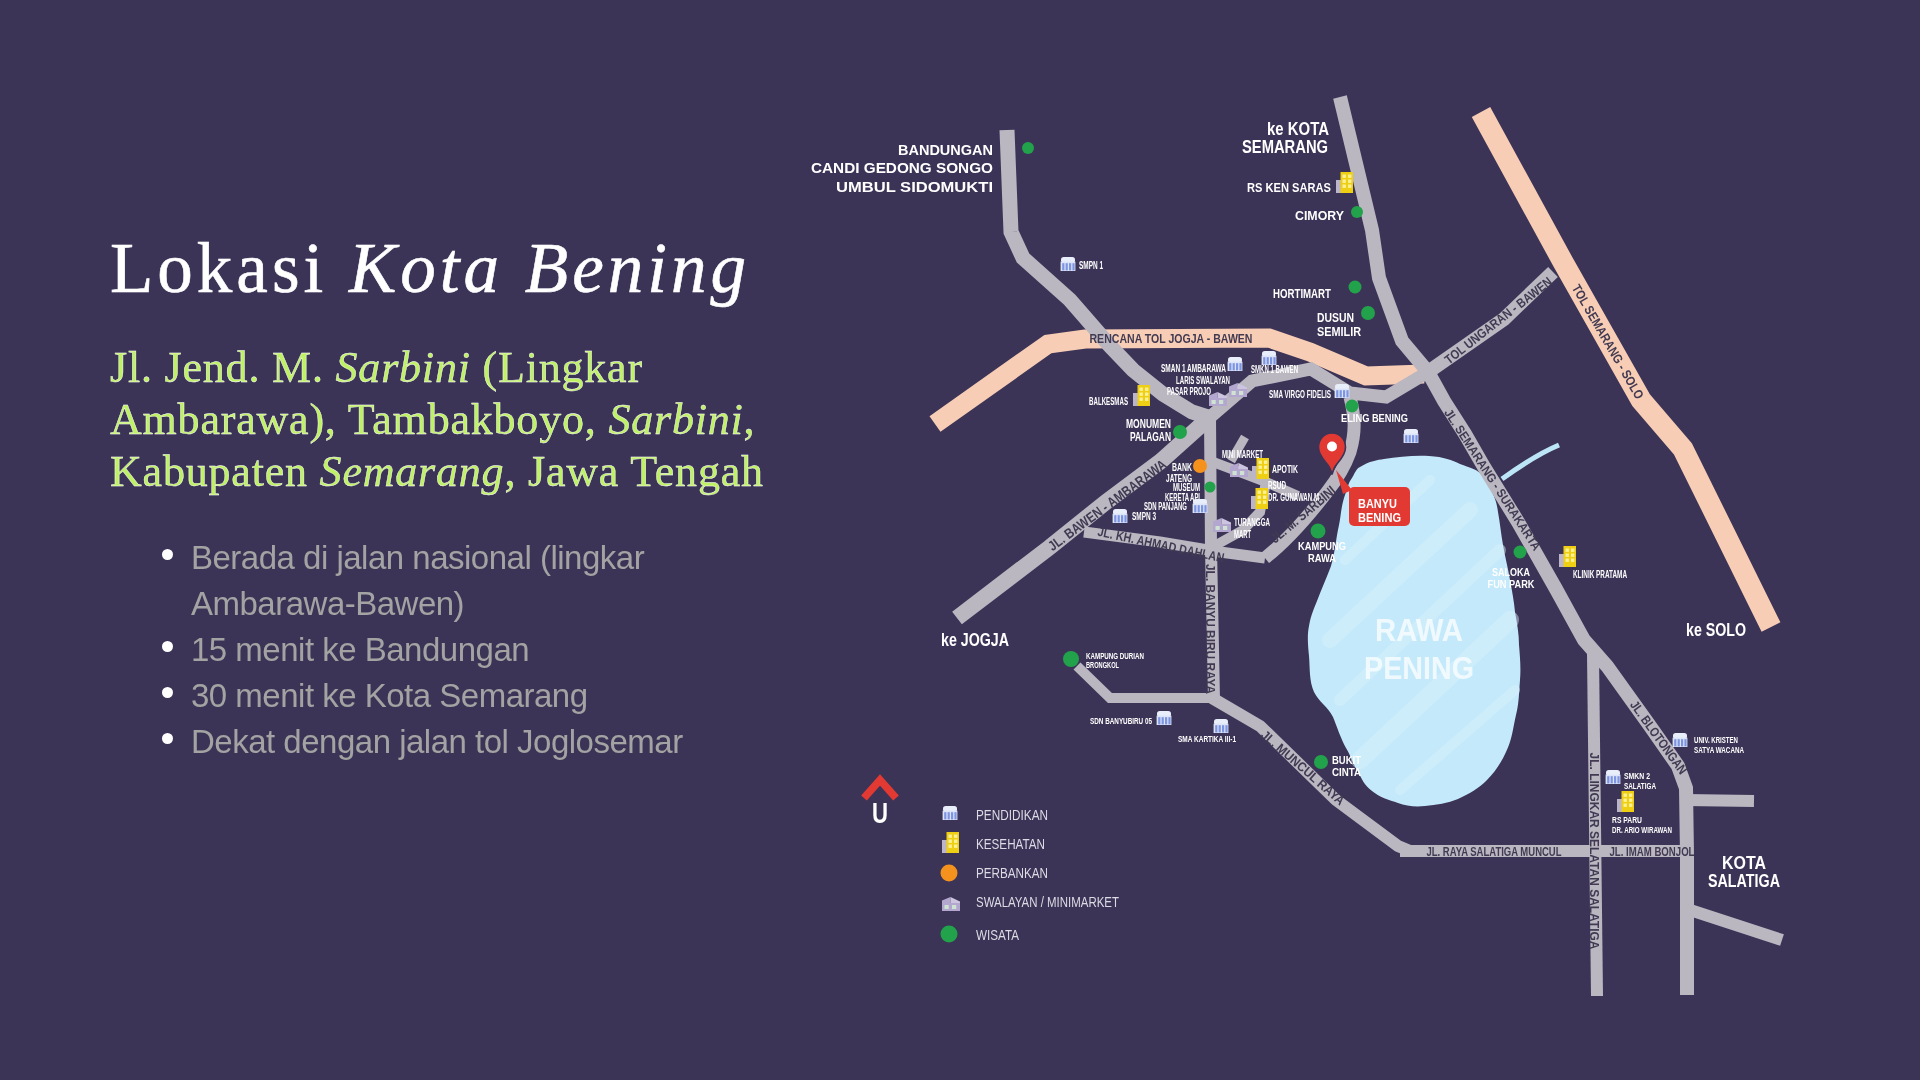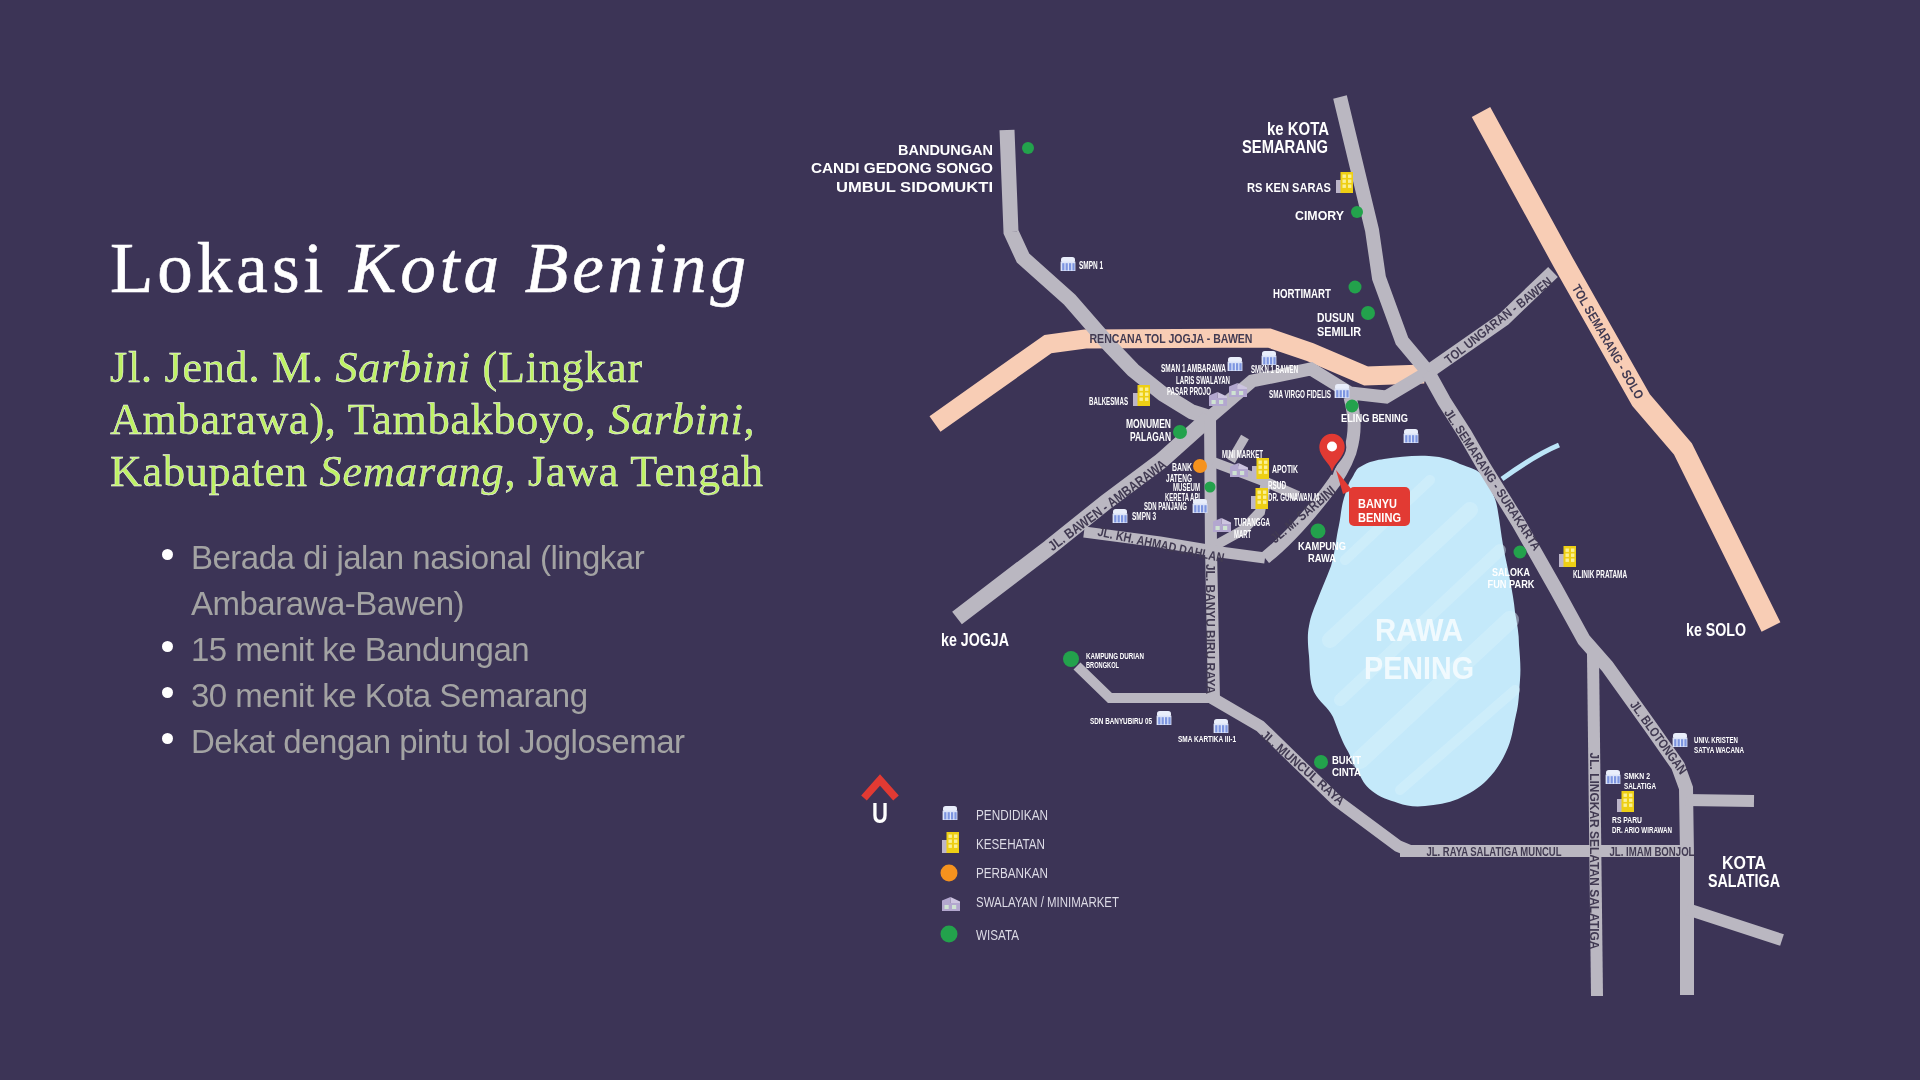--- a/index.html
+++ b/index.html
@@ -19,21 +19,21 @@
 <body>
 
 <div id="title">Lokasi <i>Kota Bening</i></div>
 
 <div id="addr">Jl. Jend. M. <i>Sarbini</i> (Lingkar<br>Ambarawa), Tambakboyo, <i>Sarbini</i>,<br>Kabupaten <i>Semarang</i>, Jawa Tengah</div>
 
 <div id="bullets">
   <div class="bi">Berada di jalan nasional (lingkar Ambarawa-Bawen)</div>
   <div class="bi">15 menit ke Bandungan</div>
   <div class="bi">30 menit ke Kota Semarang</div>
-  <div class="bi">Dekat dengan pintu tol Joglosemar</div>
+  <div class="bi">Dekat dengan jalan tol Joglosemar</div>
 </div>
 
 <svg width="1920" height="1080" viewBox="0 0 1920 1080">
 <defs>
 <g id="edu">
         <rect x="1" y="0" width="14" height="6" rx="2.8" fill="#e9eefb"></rect>
         <rect x="0.6" y="4.6" width="14.8" height="9.4" fill="#dce4f9"></rect>
         <rect x="2.2" y="6.2" width="2.2" height="7.2" fill="#7d95e0"></rect>
         <rect x="5.6" y="6.2" width="2.2" height="7.2" fill="#7d95e0"></rect>
         <rect x="9" y="6.2" width="2.2" height="7.2" fill="#7d95e0"></rect>

